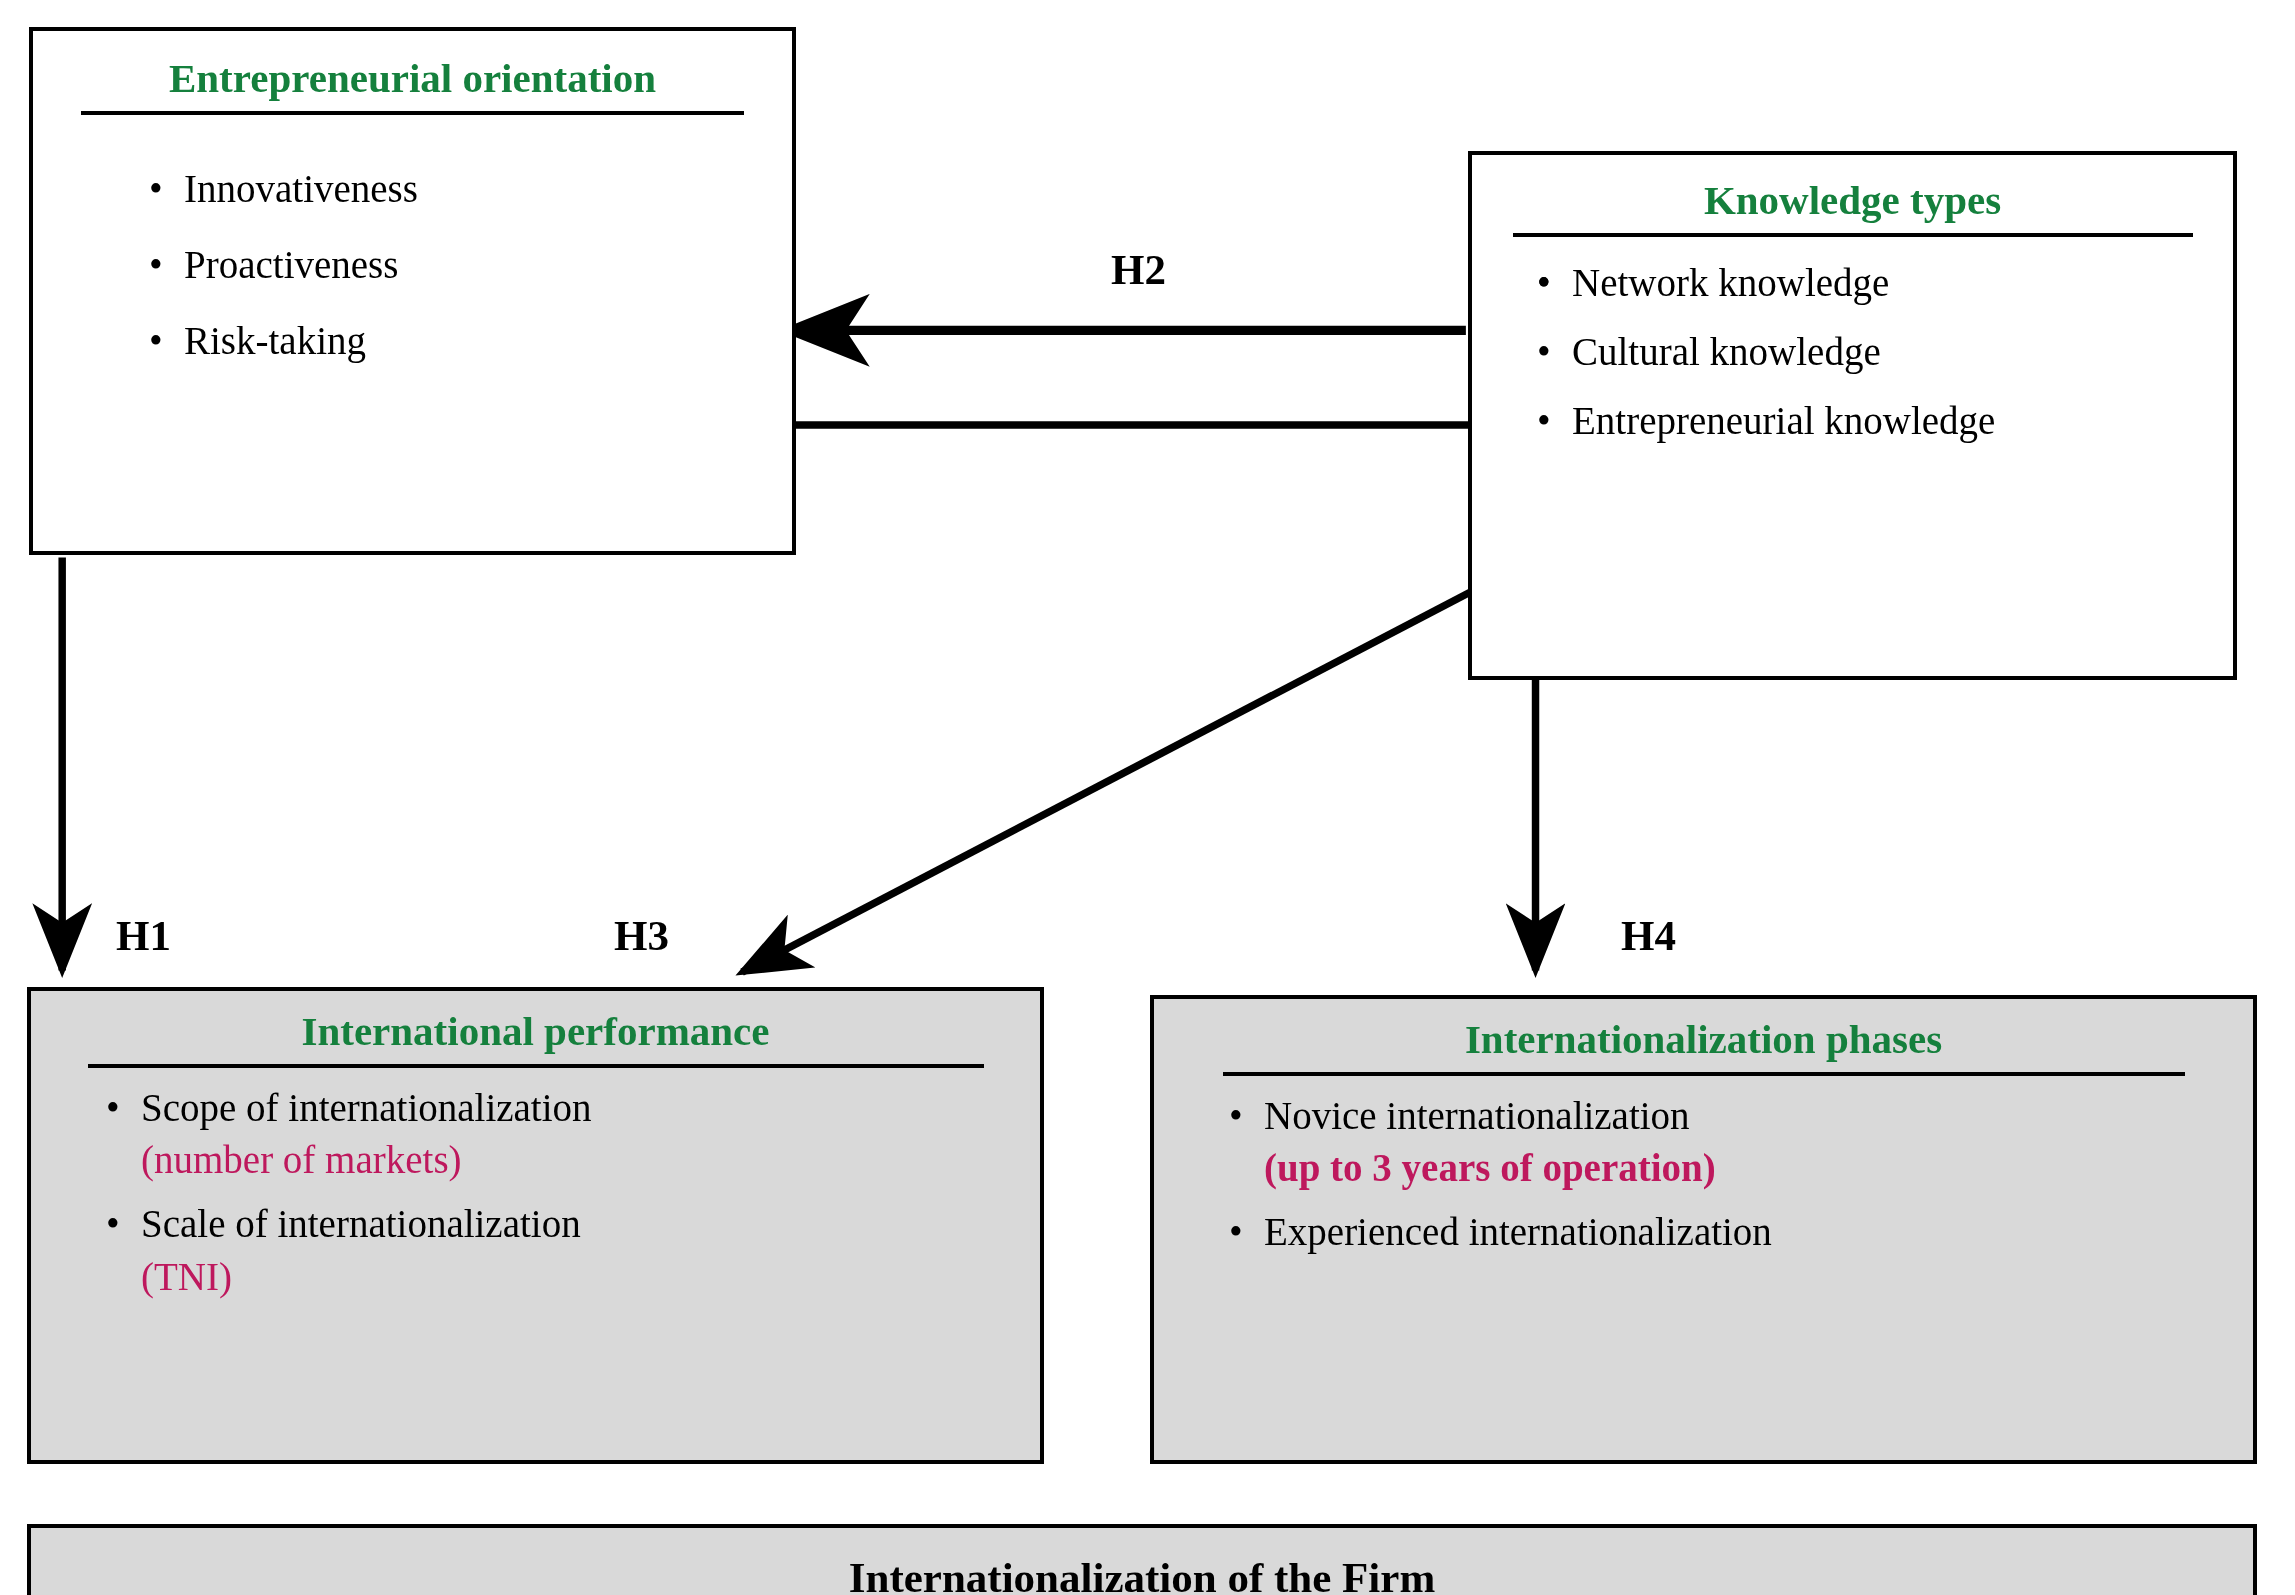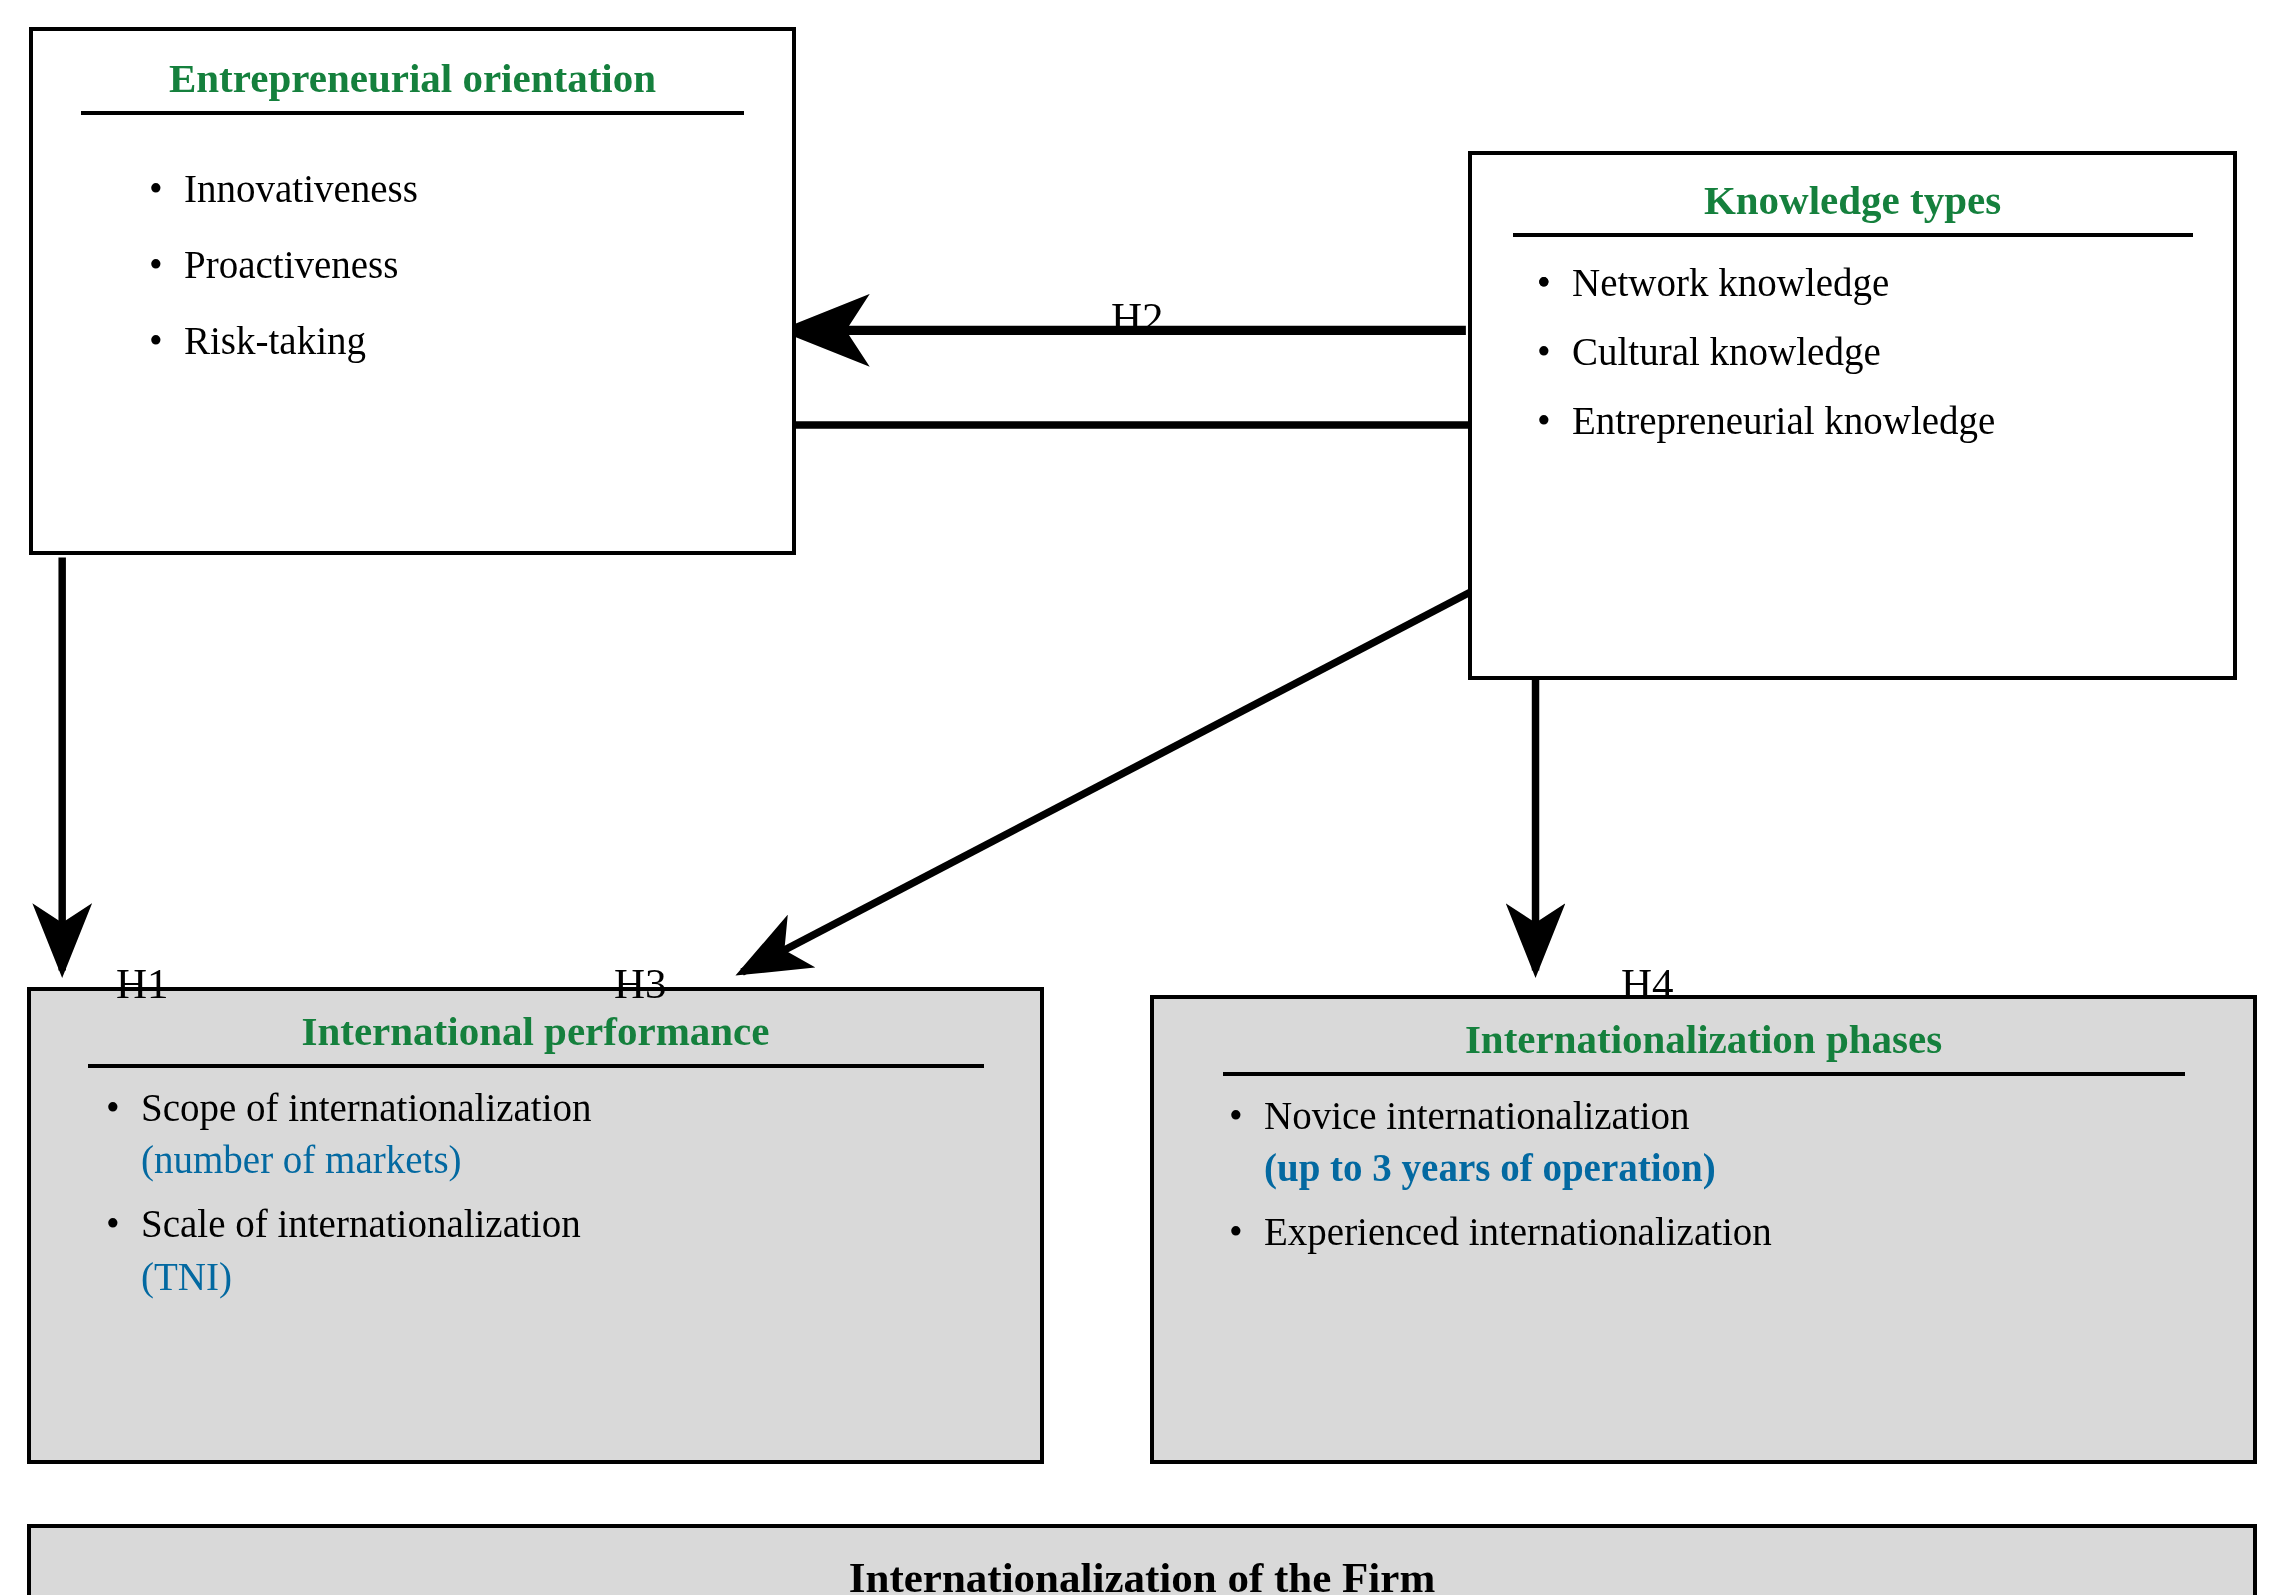--- a/index.html
+++ b/index.html
@@ -50,21 +50,21 @@
   }
   .bullets li .bullet-dot {
     position: absolute;
     left: 0;
     top: 0;
   }
   .bullets li .bullet-text { display: inline-block; }
   .sub-line {
     font-size: 39px;
     line-height: 1.18;
-    color: #0369a1;
+    color: #be185d;
     white-space: nowrap;
   }
 
   
   #eo-box { left: 29px; top: 27px; width: 767px; height: 528px; }
   #eo-title { margin-top: 25px; }
   #eo-title .title-rule { width: 663px; }
   #eo-list { margin-top: 51px; padding-left: 116px; }
   #eo-list li { margin-bottom: 30px; }
   #eo-list li .bullet-text { padding-left: 35px; }
@@ -111,25 +111,24 @@
   #connectors {
     position: absolute;
     left: 0; top: 0;
     width: 2295px; height: 1596px;
     pointer-events: none;
   }
 
   
   .h-label {
     position: absolute;
-    font-weight: normal;
+    font-weight: bold;
     font-size: 43px;
     color: #000;
     white-space: nowrap;
-    margin-top: 48px;
   }
   #h1-label { left: 116px; top: 911px; }
   #h2-label { left: 1111px; top: 245px; }
   #h3-label { left: 614px; top: 911px; }
   #h4-label { left: 1621px; top: 911px; }
 </style>
 </head>
 <body>
 
 <div id="stage">

